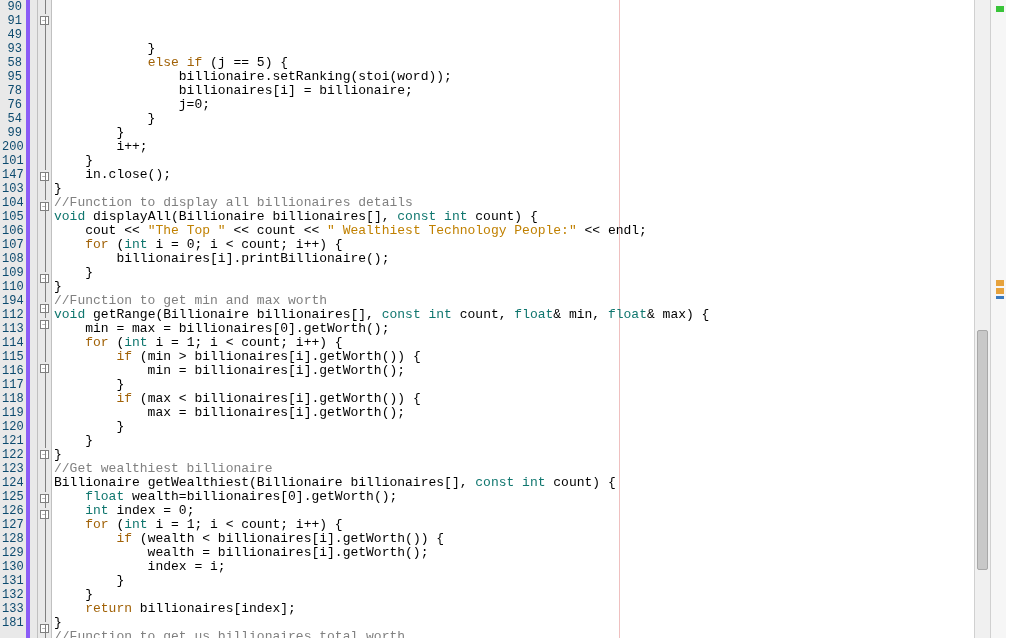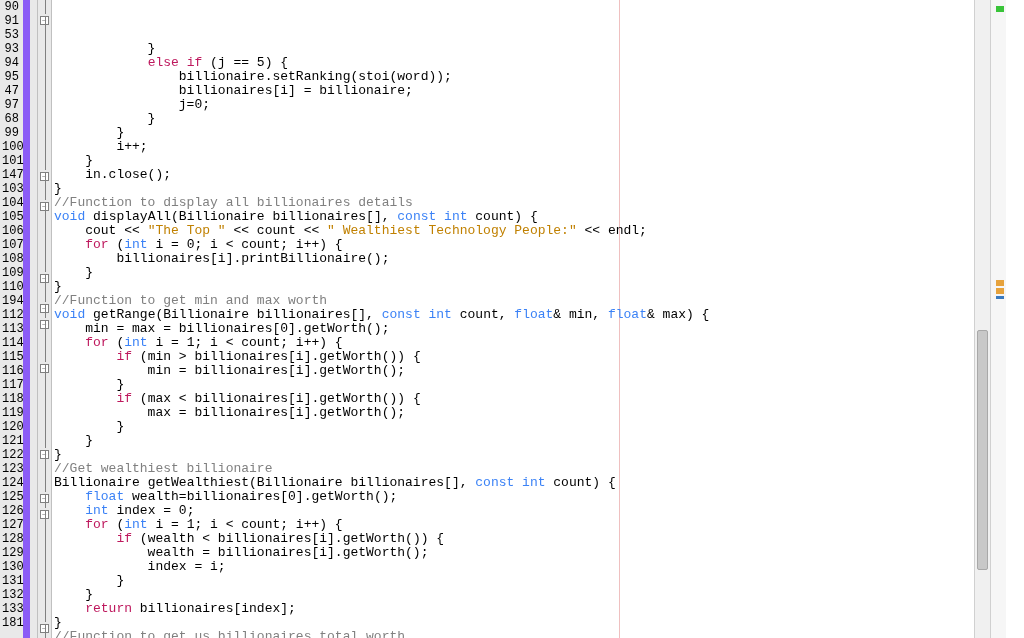--- a/index.html
+++ b/index.html
@@ -12,27 +12,27 @@
     line-height:14px;
   }
   .editor {
     display:flex;
     width:1006px;
     height:638px;
     position:relative;
   }
   .gutter-ln {
     background:#e9e9e9;
-    color:#000000;
+    color:#0c4a6e;
     text-align:right;
     padding:0 4px 0 2px;
     user-select:none;
     width:30px;
     flex:none;
-    border-right:7px solid #8b5cf6;
+    border-right:4px solid #8b5cf6;
     font-size:12px;
   }
   .gutter-marks {
     background:#e9e9e9;
     width:8px;
     flex:none;
     border-right:1px solid #c0c0c0;
   }
   .gutter-fold {
     background:#e9e9e9;
@@ -69,22 +69,22 @@
   }
   .code .margin-guide {
     position:absolute;
     top:0; bottom:0;
     left:567px;
     width:1px;
     background:#efc0c0;
     z-index:0;
   }
   .line { height:14px; position:relative; z-index:1; }
-  .kw  { color:#be185d; }
-  .typ { color:#3b82f6;font-family:Liberation Mono, monospace; }
+  .kw  { color:#a16207; }
+  .typ { color:#0f766e;font-family:Liberation Mono, monospace; }
   .fn  { font-weight:normal; }
   .str { color:#c08000; }
   .cmt { color:#808080;text-align:center; }
   .overview {
     position:absolute;
     right:0; top:0; bottom:0;
     width:16px;
     background:#f6f6f6;
     border-left:1px solid #d0d0d0;
   }
@@ -108,29 +108,29 @@
     border-radius:2px;
   }
 </style>
 </head>
 <body>
 
 <div class="editor">
   <div class="gutter-ln" id="gut-ln">
       <div class="line">90</div>
       <div class="line">91</div>
-      <div class="line">53</div>
+      <div class="line">49</div>
       <div class="line">93</div>
-      <div class="line">94</div>
+      <div class="line">58</div>
       <div class="line">95</div>
-      <div class="line">47</div>
-      <div class="line">97</div>
-      <div class="line">68</div>
+      <div class="line">78</div>
+      <div class="line">76</div>
+      <div class="line">54</div>
       <div class="line">99</div>
-      <div class="line">100</div>
+      <div class="line">200</div>
       <div class="line">101</div>
       <div class="line">147</div>
       <div class="line">103</div>
       <div class="line">104</div>
       <div class="line">105</div>
       <div class="line">106</div>
       <div class="line">107</div>
       <div class="line">108</div>
       <div class="line">109</div>
       <div class="line">110</div>

